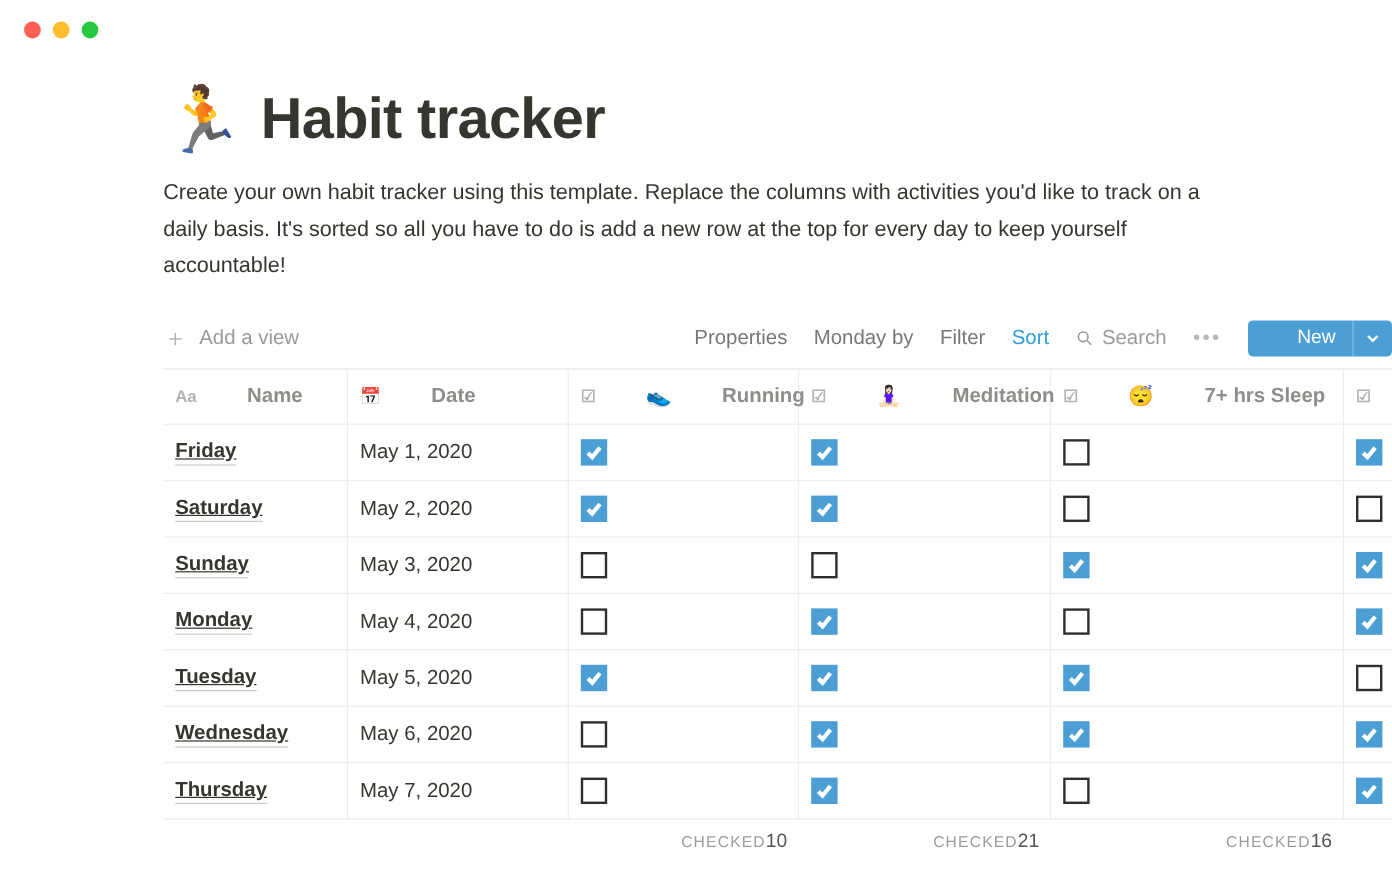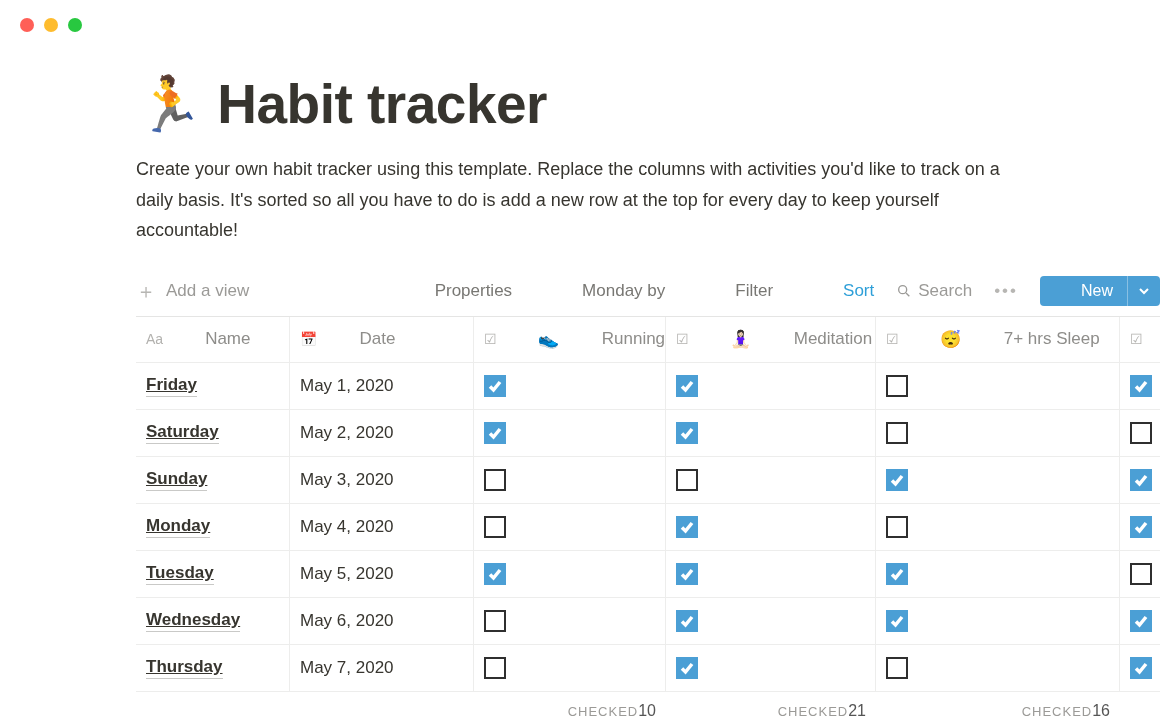--- a/index.html
+++ b/index.html
@@ -6,38 +6,38 @@
   html, body { width: 1160px; height: 725px; background: #fff; font-family: -apple-system, BlinkMacSystemFont, "Segoe UI", Helvetica, Arial, sans-serif; color: #37352f; overflow: hidden; }
   .traffic-lights { position: absolute; top: 18px; left: 20px; display: flex; gap: 10px; }
   .traffic-lights .dot { width: 14px; height: 14px; border-radius: 50%; }
   .dot.red { background: #ff5f57; }
   .dot.yellow { background: #febc2e; }
   .dot.green { background: #28c840; }
 
   .page { padding: 72px 0 0 136px; width: 1160px; }
   .title-row { display: flex; align-items: center; gap: 14px; margin-bottom: 18px; }
   .title-emoji { font-size: 54px; line-height: 1; }
-  .title { font-size: 55px; font-weight: 800; letter-spacing: -0.5px; }
+  .title { font-size: 48px; font-weight: 800; letter-spacing: -0.5px; }
   .desc { font-size: 18px; line-height: 1.7; color: #37352f; max-width: 900px; margin-bottom: 30px; }
 
   .toolbar { display: flex; align-items: center; gap: 22px; font-size: 17px; color: #888; padding-bottom: 10px; width: 1024px; }
   .toolbar .left { display: flex; align-items: center; gap: 10px; color: #9b9a97; }
   .toolbar .plus { font-size: 20px; line-height: 1; color: #b7b6b3; }
   .toolbar .spacer { flex: 1; }
-  .toolbar .item { cursor: pointer; color: #787773; margin-left: 48px; }
+  .toolbar .item { cursor: pointer; color: #787773; }
   .toolbar .item.active { color: #2e9fd8; }
   .toolbar .search-wrap { display: flex; align-items: center; gap: 6px; color: #9b9a97; }
   .toolbar .more { color: #b7b6b3; letter-spacing: 2px; cursor: pointer; }
   .new-btn { display: flex; align-items: stretch; background: #4b9fd5; color: #fff; border-radius: 4px; overflow: hidden; font-size: 16px; }
   .new-btn .lbl { padding: 6px 14px; cursor: pointer; font-weight:500;margin-left:27px; }
   .new-btn .caret { padding: 6px 10px; border-left: 1px solid rgba(255,255,255,0.35); cursor: pointer; display:flex; align-items:center; }
 
   .table { display: grid; grid-template-columns: 154px 184px 192px 210px 244px 60px; border-top: 1px solid #e5e5e4; width: 1024px; }
   .th, .td { border-bottom: 1px solid #ededec; border-right: 1px solid #ededec; padding: 12px 10px; display: flex; align-items: center; gap: 6px; font-size: 17px; min-height: 46px; }
-  .th { color: #8e8d8a; font-weight: 400; gap: 42px; }
+  .th { color: #8e8d8a; font-weight: 700; gap: 42px; }
   .th .ico { color: #b3b2af; font-size: 14px; }
   .td.name { font-weight: 700; text-decoration: underline; }
   .td.name span { border-bottom: 1px solid #c9c9c7; padding-bottom: 1px; }
   .td.date { color: #37352f; }
 
   .cb { width: 22px; height: 22px; border: 2px solid #2f2f2f; cursor: pointer; display: inline-flex; align-items:center; justify-content:center; }
   .cb.checked { border: none; background: #4b9fd5; }
   .cb.checked svg { stroke: #fff; stroke-width: 3.5; fill: none; }
 
   .footer { display: grid; grid-template-columns: 154px 184px 192px 210px 244px 60px; width: 1024px; font-size: 13px; color: #9b9a97; }

